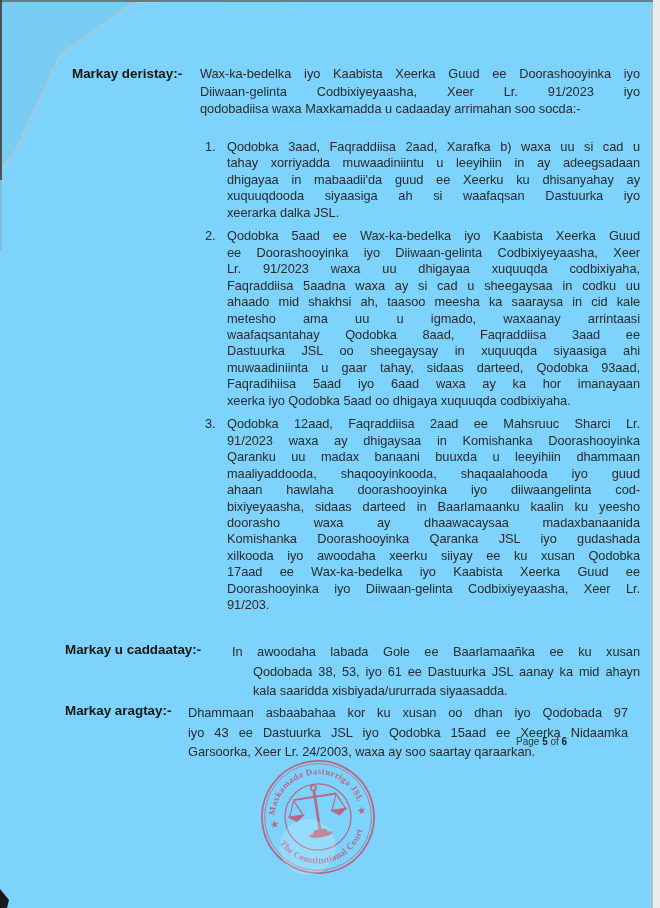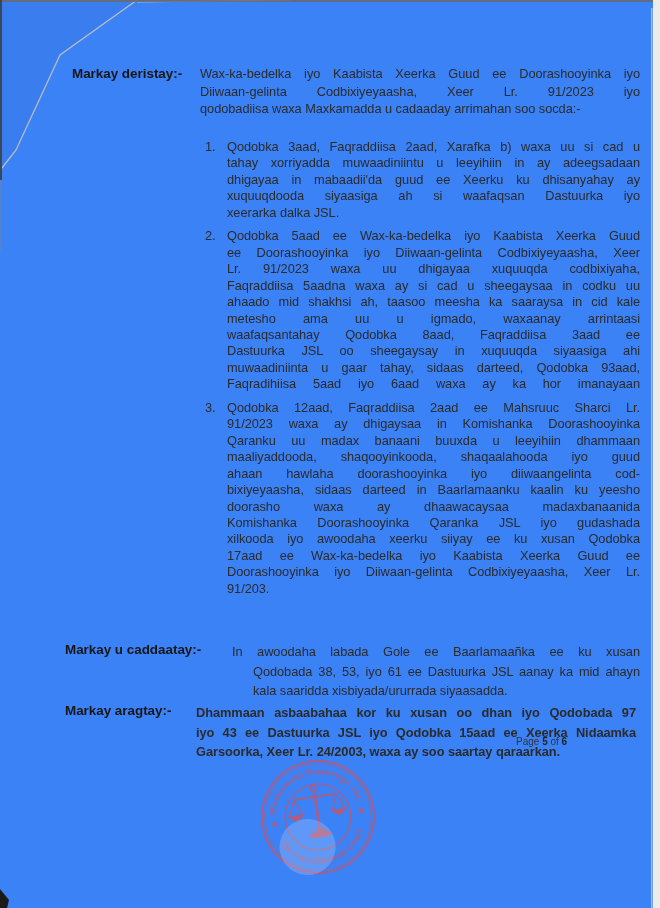--- a/index.html
+++ b/index.html
@@ -1,33 +1,33 @@
 <!DOCTYPE html>
 <html><head>
 <meta charset="utf-8">
 <style>
   html,body{margin:0;padding:0;background:#e8e8e6;}
   .stage{position:relative;width:660px;height:908px;overflow:hidden;
-         background:#3b82f6;font-family:"Liberation Sans","DejaVu Sans",sans-serif;
+         background:#7dd3fc;font-family:"Liberation Sans","DejaVu Sans",sans-serif;
          color:#2b2b2b;}
   .artifacts{position:absolute;left:0;top:0;width:660px;height:908px;pointer-events:none;}
   .heading{position:absolute;font-size:13.4px;font-weight:700;color:#161616;white-space:nowrap;}
   .h-deristay{left:72px;top:66px;}
   .h-caddaatay{left:65px;top:642px;}
   .h-aragtay{left:65px;top:703px;}
   .para{position:absolute;font-size:12.8px;letter-spacing:-0.05px;}
   .line{text-align:justify;text-align-last:justify;}
   .line.last{text-align-last:left;}
   .intro{left:200px;top:65px;width:440px;line-height:17.6px;}
   .list{left:205px;top:139px;width:435px;line-height:16.45px;font-size:12.8px;position:absolute;letter-spacing:-0.05px;}
   .item{position:relative;padding-left:22px;margin-bottom:7px;}
   .item .num{position:absolute;left:0;top:0;}
   .p-caddaatay{left:253px;top:642px;width:387px;line-height:19.6px;}
   .p-caddaatay .line.first{margin-left:-21px;width:408px;}
-  .p-aragtay{left:196px;top:703px;width:440px;line-height:19.6px;font-weight:bold;}
+  .p-aragtay{left:188px;top:703px;width:440px;line-height:19.6px;}
   .footer{position:absolute;left:516px;top:736px;font-size:10px;color:#333;}
   .footer b{font-weight:700;color:#222;}
   .stamp{position:absolute;left:258px;top:757px;width:120px;height:120px;opacity:.85;}
   .stamp text{font-family:"Liberation Serif","DejaVu Serif",serif;font-weight:700;}
 </style>
 </head>
 <body>
 
 <div class="stage">
 
@@ -64,20 +64,21 @@
       <div class="line">Qodobka 5aad ee Wax-ka-bedelka iyo Kaabista Xeerka Guud</div>
       <div class="line">ee Doorashooyinka iyo Diiwaan-gelinta Codbixiyeyaasha, Xeer</div>
       <div class="line">Lr. 91/2023 waxa uu dhigayaa xuquuqda codbixiyaha,</div>
       <div class="line">Faqraddiisa 5aadna waxa ay si cad u sheegaysaa in codku uu</div>
       <div class="line">ahaado mid shakhsi ah, taasoo meesha ka saaraysa in cid kale</div>
       <div class="line">metesho ama uu u igmado, waxaanay arrintaasi</div>
       <div class="line">waafaqsantahay Qodobka 8aad, Faqraddiisa 3aad ee</div>
       <div class="line">Dastuurka JSL oo sheegaysay in xuquuqda siyaasiga ahi</div>
       <div class="line">muwaadiniinta u gaar tahay, sidaas darteed, Qodobka 93aad,</div>
       <div class="line">Faqradihiisa 5aad iyo 6aad waxa ay ka hor imanayaan</div>
+      <div class="line last">xeerka iyo Qodobka 5aad oo dhigaya xuquuqda codbixiyaha.</div>
     </div>
     <div class="item">
       <span class="num">3.</span>
       <div class="line">Qodobka 12aad, Faqraddiisa 2aad ee Mahsruuc Sharci Lr.</div>
       <div class="line">91/2023 waxa ay dhigaysaa in Komishanka Doorashooyinka</div>
       <div class="line">Qaranku uu madax banaani buuxda u leeyihiin dhammaan</div>
       <div class="line">maaliyaddooda, shaqooyinkooda, shaqaalahooda iyo guud</div>
       <div class="line">ahaan hawlaha doorashooyinka iyo diiwaangelinta cod-</div>
       <div class="line">bixiyeyaasha, sidaas darteed in Baarlamaanku kaalin ku yeesho</div>
       <div class="line">doorasho waxa ay dhaawacaysaa madaxbanaanida</div>

